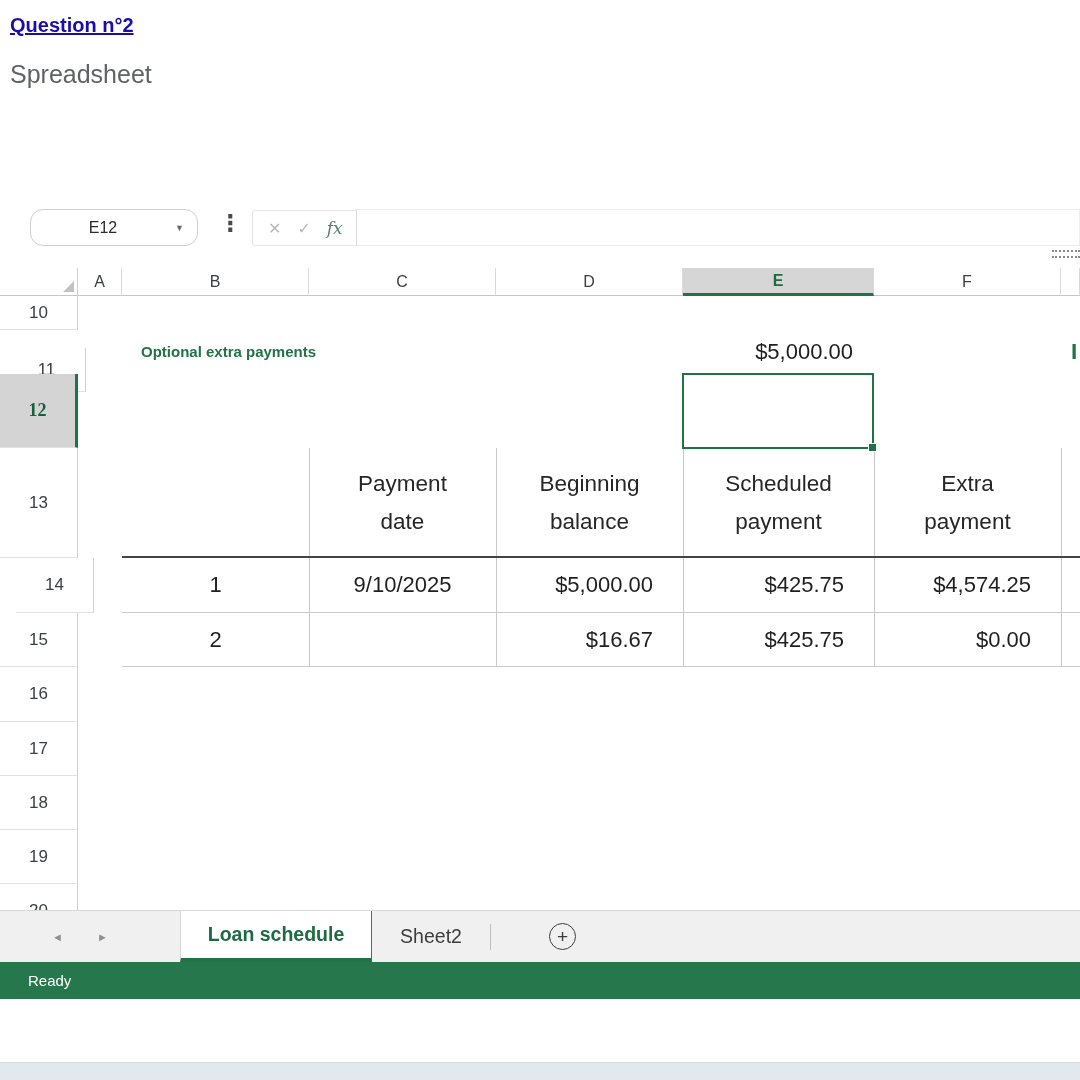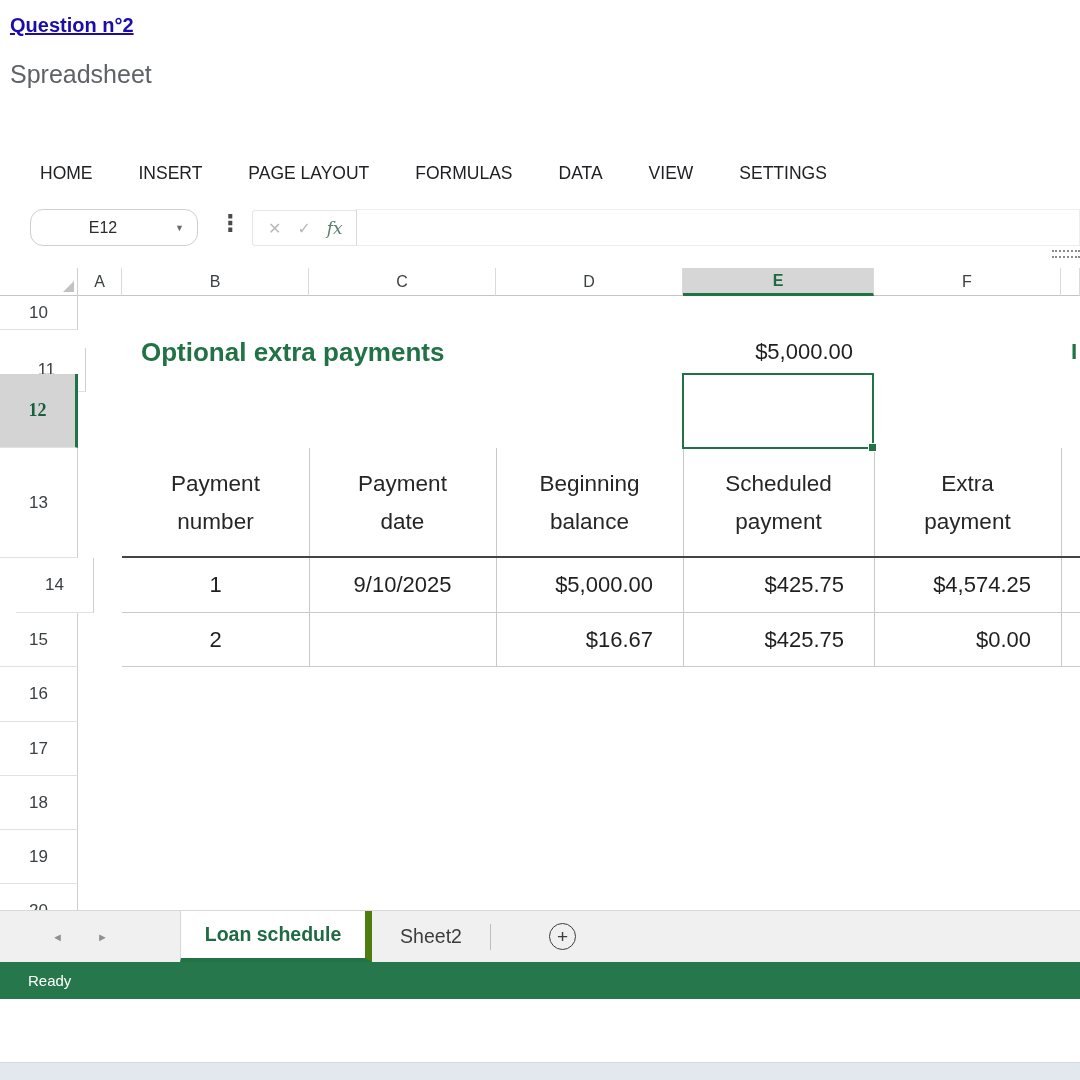--- a/index.html
+++ b/index.html
@@ -52,21 +52,21 @@
   .cA{left:78px;width:44px;} .cB{left:122px;width:187px;} .cC{left:309px;width:187px;}
   .cD{left:496px;width:187px;} .cE{left:683px;width:191px;} .cF{left:874px;width:187px;}
   .cG{left:1061px;width:19px;}
   .r10{top:296px;height:34px;} .r11{top:348px;height:44px;margin-left:8px;} .r12{top:374px;height:74px;}
   .r13{top:448px;height:110px;} .r14{top:558px;height:55px;margin-left:16px;} .r15{top:613px;height:54px;}
   .r16{top:667px;height:55px;} .r17{top:722px;height:54px;} .r18{top:776px;height:54px;}
   .r19{top:830px;height:54px;} .r20{top:884px;height:54px;}
 
   
   .cell-b11 { position:absolute; left:122px; top:330px; width:380px; height:44px; line-height:44px;
-    padding-left:19px; font-size:26px; font-weight:700; color:#217346; white-space:nowrap; }
+    padding-left:19px; font-size:15px; font-weight:700; color:#217346; white-space:nowrap; }
   .cell-e11 { position:absolute; left:683px; top:330px; width:191px; height:44px; line-height:44px;
     text-align:right; padding-right:21px; font-size:22px; color:#1f1f1f; }
   .partial-right { position:absolute; left:1071px; top:330px; width:9px; height:44px; line-height:44px;
     overflow:hidden; font-size:22.5px; font-weight:700; color:#217346; }
 
   
   .sel-box { position:absolute; left:682px; top:373px; width:192px; height:76px;
     border:2px solid #217346; }
   .sel-handle { position:absolute; right:-5px; bottom:-5px; width:9px; height:9px;
     background:#217346; border:1px solid #fff; }
@@ -86,21 +86,21 @@
   .t-cell.center { justify-content:center; }
   .t-cell.right { justify-content:flex-end; padding-right:30px; }
   .rc14 { top:558px; height:54px; } .rc15 { top:613px; height:53px; }
 
   
   .tabbar { position:absolute; left:0; top:910px; width:1080px; height:52px; background:#f0f0f0;
     border-top:1px solid #d8d8d8; display:flex; align-items:stretch; }
   .tab-nav { width:180px; display:flex; align-items:center; gap:34px; padding-left:52px;
     color:#8f8f8f; font-size:11px; }
   .tab-nav span { cursor:pointer; }
-  .tab-active { width:192px; background:#fff; border-left:1px solid #d6d6d6; border-right:7px solid #4d7c0f;
+  .tab-active { width:192px; background:#fff; border-left:1px solid #d6d6d6; border-right:1px solid #4d7c0f;
     border-bottom:4px solid #217346; display:flex; align-items:center; justify-content:center;
     font-size:19.5px; font-weight:700; color:#1e6b43; cursor:pointer; }
   .tab-plain { width:118px; display:flex; align-items:center; justify-content:center;
     font-size:19.5px; color:#3c3c3c; cursor:pointer; }
   .tab-divider { width:1px; height:26px; background:#bdbdbd; align-self:center; }
   .add-sheet { margin-left:58px; align-self:center; width:27px; height:27px;
     border:1.6px solid #3c3c3c; border-radius:50%; display:flex; align-items:center;
     justify-content:center; font-size:19px; line-height:1; color:#3c3c3c; cursor:pointer; }
 
   
@@ -110,29 +110,20 @@
     background:#e3e8ee; border-top:1px solid #d2d9e0; }
 </style>
 </head>
 <body>
 
 <div id="canvas">
 
   <a class="q-link">Question n°2</a>
   <div class="subtitle">Spreadsheet</div>
 
-  <nav class="menubar">
-    <span class="menu-item">HOME</span>
-    <span class="menu-item">INSERT</span>
-    <span class="menu-item">PAGE LAYOUT</span>
-    <span class="menu-item">FORMULAS</span>
-    <span class="menu-item">DATA</span>
-    <span class="menu-item">VIEW</span>
-    <span class="menu-item">SETTINGS</span>
-  </nav>
 
   <div class="name-box">
     <span class="val">E12</span>
     <span class="dd">▼</span>
   </div>
   <span class="dots-ic">⋮</span>
   <div class="fx-group">
     <span class="x-ic">✕</span>
     <span class="ck-ic">✓</span>
     <span class="fx-ic">fx</span>
@@ -167,21 +158,20 @@
 
   <div class="vline v1"></div>
   <div class="vline v2"></div>
   <div class="vline v3"></div>
   <div class="vline v4"></div>
   <div class="vline v5"></div>
   <div class="hline-dark"></div>
   <div class="hline hl14"></div>
   <div class="hline hl15"></div>
 
-  <div class="t-hdr cB">Payment number</div>
   <div class="t-hdr cC">Payment date</div>
   <div class="t-hdr cD">Beginning balance</div>
   <div class="t-hdr cE">Scheduled payment</div>
   <div class="t-hdr cF">Extra payment</div>
 
   <div class="t-cell center cB rc14">1</div>
   <div class="t-cell center cC rc14">9/10/2025</div>
   <div class="t-cell right cD rc14">$5,000.00</div>
   <div class="t-cell right cE rc14">$425.75</div>
   <div class="t-cell right cF rc14">$4,574.25</div>

